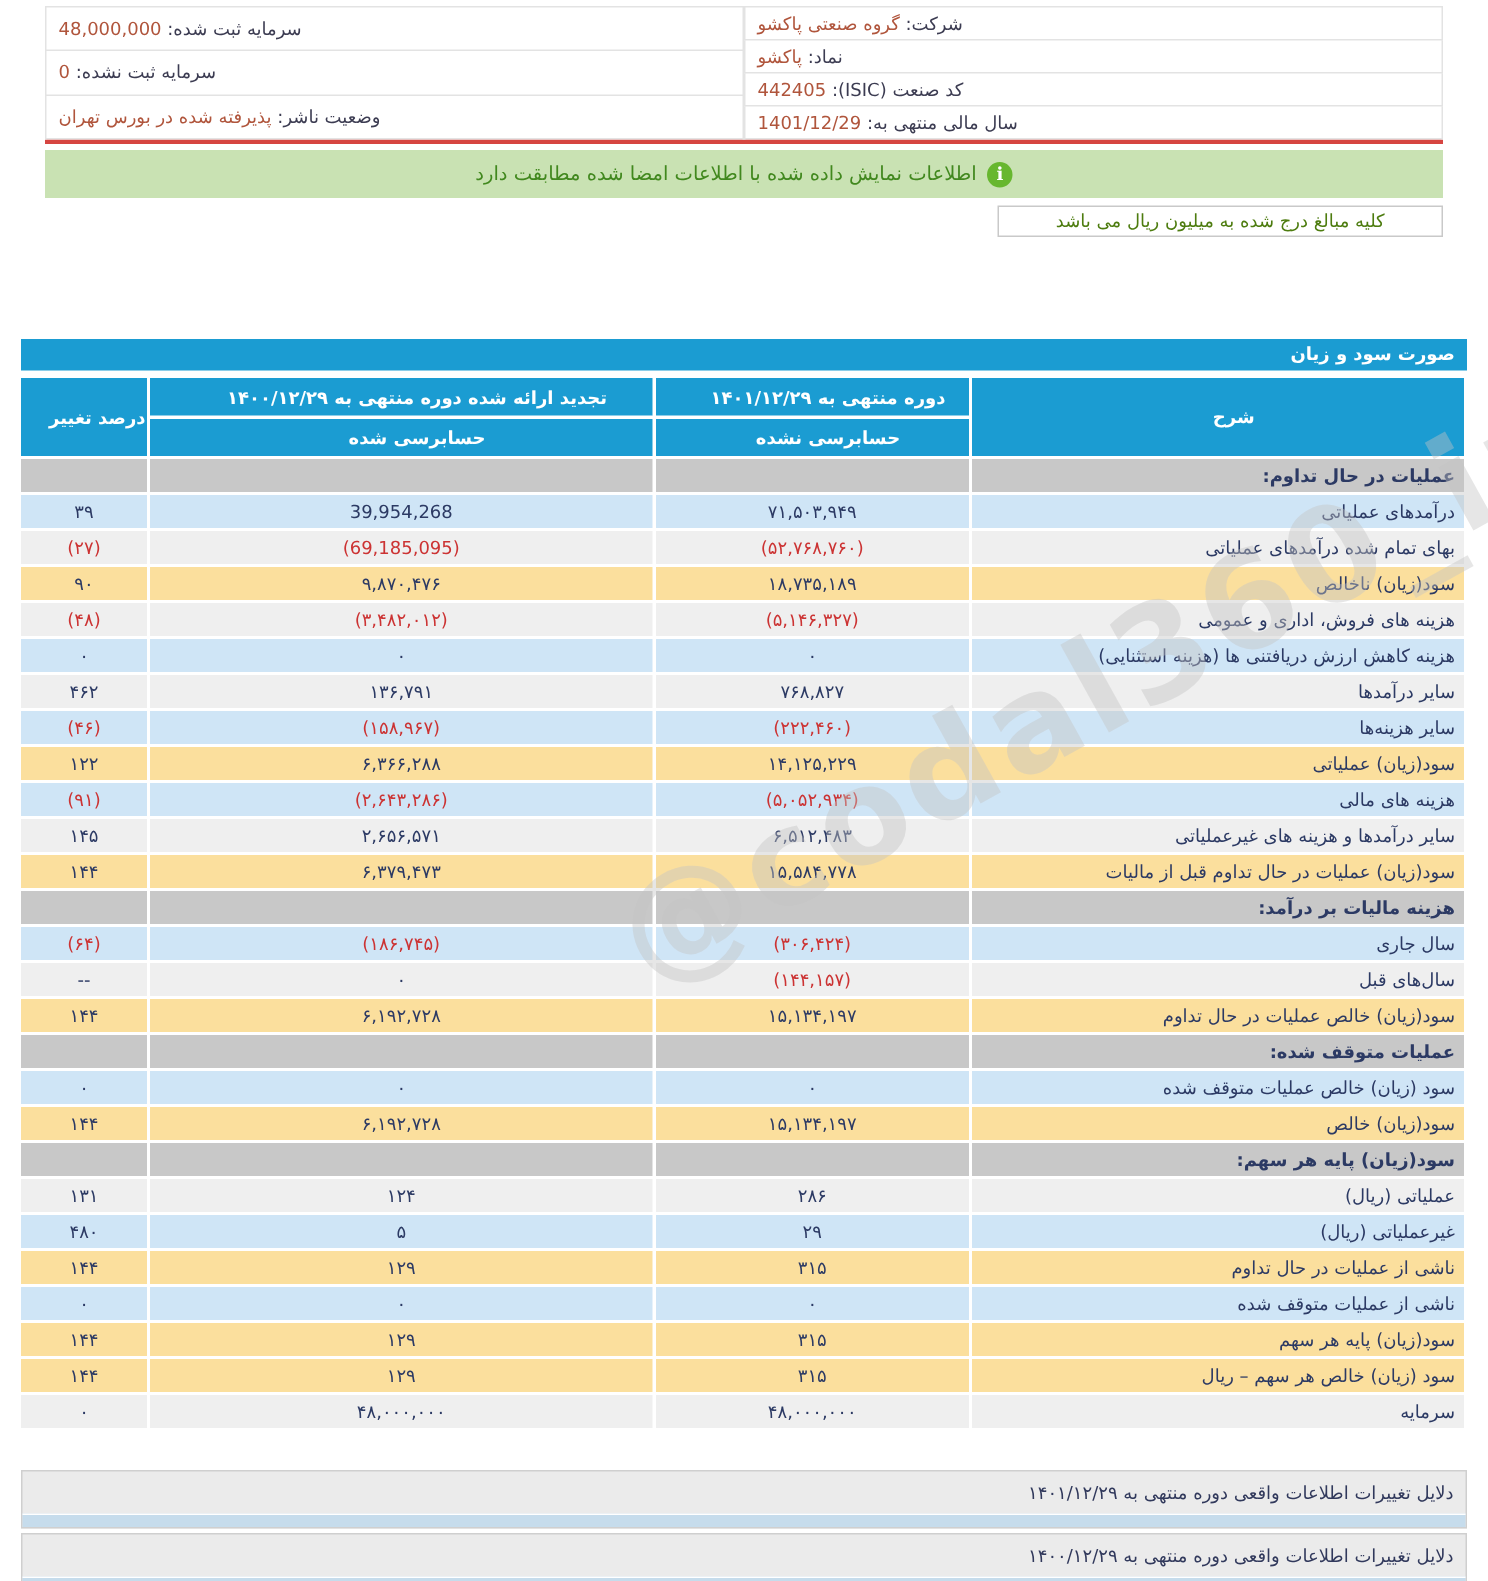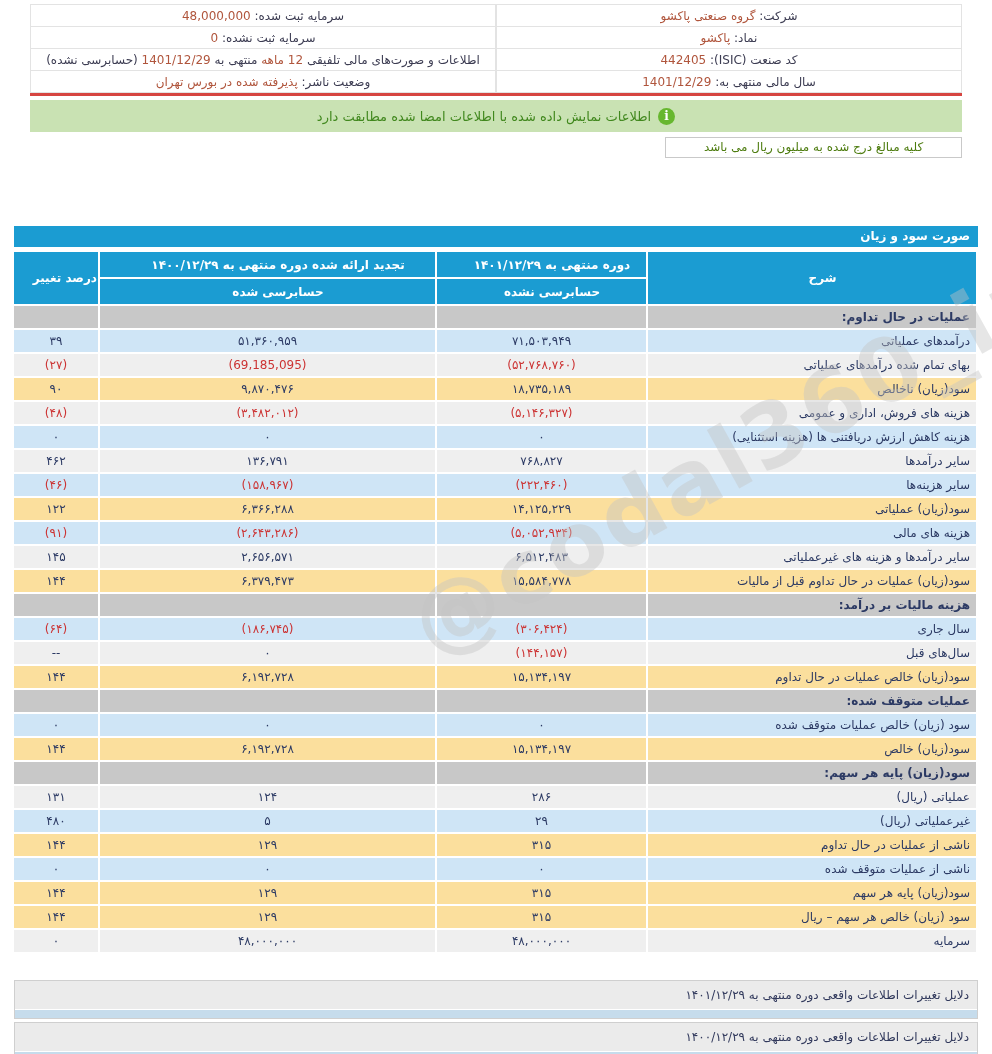--- a/index.html
+++ b/index.html
@@ -3,21 +3,21 @@
 <meta charset="utf-8">
 <style>
   html,body{margin:0;padding:0;}
   body{
     width:992px;height:1054px;background:#ffffff;position:relative;overflow:hidden;
     font-family:"DejaVu Sans",sans-serif;font-size:12px;color:#2c3a64;direction:rtl;
   }
   
   .info-wrap{margin:4px 30px 0 30px;display:flex;}
   .info-col{width:50%;border:1px solid #dcdcdc;border-collapse:collapse;}
-  .info-col td{border:1px solid #e3e3e3;height:21px;padding:0 8px;text-align:center;white-space:nowrap;}
+  .info-col td{border:1px solid #e3e3e3;height:21px;padding:0 8px;text-align:left;white-space:nowrap;}
   .lbl-blue{color:#3c3c52;}
   .val-red{color:#b0553c;}
   .red-divider{margin:0 30px;height:3px;background:#d64541;}
   
   .green-banner{margin:4px 30px 0 30px;height:32px;background:#c9e2b3;
     display:flex;align-items:center;justify-content:center;gap:7px;color:#41881e;font-size:13px;}
   .info-icon{width:17px;height:17px;border-radius:50%;background:#67b72f;color:#fff;
     display:inline-flex;align-items:center;justify-content:center;font-weight:bold;font-size:12px;
     font-family:"DejaVu Serif",serif;flex:0 0 auto;}
   
@@ -70,23 +70,20 @@
         </tr>
       </tbody>
   </table>
   <table class="info-col">
     <tbody id="info-left-body">
         <tr>
           <td><span class="lbl-blue">سرمایه ثبت شده: </span><span class="val-red">48,000,000</span></td>
         </tr>
         <tr>
           <td><span class="lbl-blue">سرمایه ثبت نشده: </span><span class="val-red">0</span></td>
-        </tr>
-        <tr>
-          <td><span class="lbl-blue">اطلاعات و صورت‌های مالی تلفیقی </span><span class="val-red">12 ماهه</span><span class="lbl-blue"> منتهی به </span><span class="val-red">1401/12/29</span><span class="lbl-blue"> (حسابرسی نشده)</span></td>
         </tr>
         <tr>
           <td><span class="lbl-blue">وضعیت ناشر: </span><span class="val-red">پذیرفته شده در بورس تهران</span></td>
         </tr>
       </tbody>
   </table>
 </div>
 
 <div class="red-divider"></div>
 
@@ -121,21 +118,21 @@
     <tbody id="stmt-body">
         <tr class="section-row">
           <td class="desc section-label">عملیات در حال تداوم:</td>
           <td class="num"></td>
           <td class="num"></td>
           <td class="num"></td>
         </tr>
         <tr class="data-row bg-blue">
           <td class="desc">درآمدهای عملیاتی</td>
           <td class="num">۷۱,۵۰۳,۹۴۹</td>
-          <td class="num">۵۱,۳۶۰,۹۵۹</td>
+          <td class="num">39,954,268</td>
           <td class="num">۳۹</td>
         </tr>
         <tr class="data-row bg-plain">
           <td class="desc">بهای تمام شده درآمدهای عملیاتی</td>
           <td class="num neg">(۵۲,۷۶۸,۷۶۰)</td>
           <td class="num neg">(69,185,095)</td>
           <td class="num neg">(۲۷)</td>
         </tr>
         <tr class="data-row bg-yellow">
           <td class="desc">سود(زیان) ناخالص</td>

